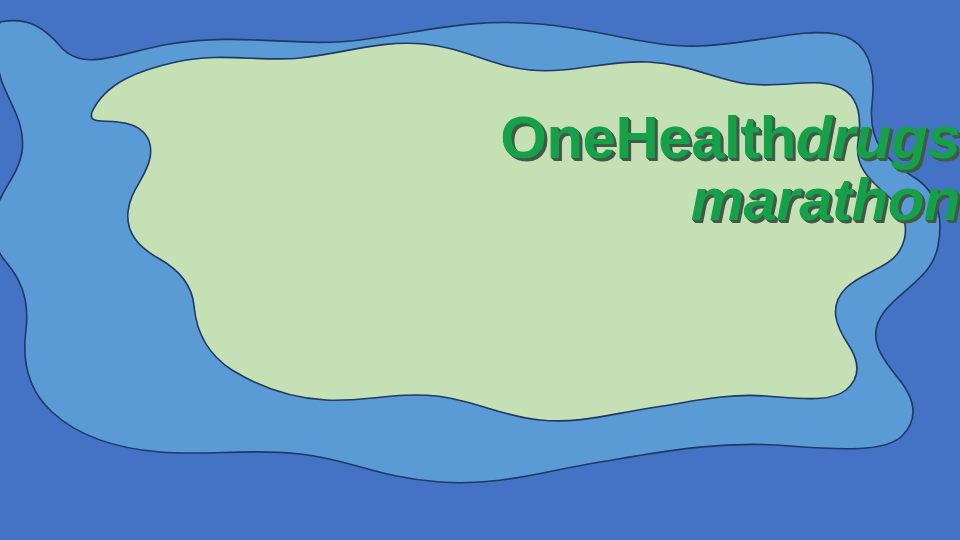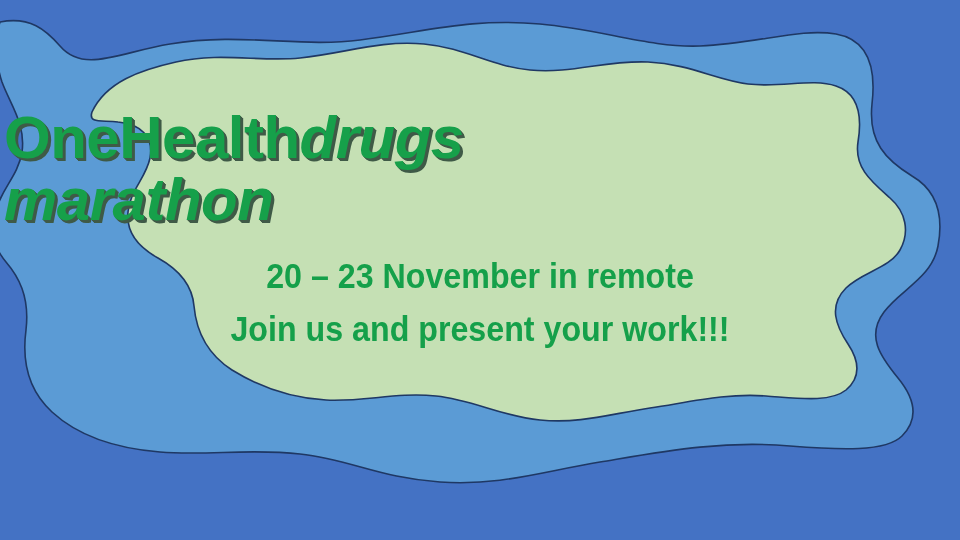--- a/index.html
+++ b/index.html
@@ -15,21 +15,21 @@
   #bg-svg{position:absolute;left:0;top:0;width:960px;height:540px;display:block;}
 
   #content{
     position:absolute;left:0;top:0;width:960px;height:540px;
     z-index:5;
   }
 
   
   #title-block{
     position:absolute;left:0;top:108px;width:960px;
-    text-align:left;
+    text-align:right;
     line-height:1.0;
     letter-spacing:-0.5px;
   }
   .title-line{
     display:block;
     font-size:60px;
     font-weight:bold;
     color:#16a04a;
     text-shadow:
       2px 2px 0 #3f5a47,
@@ -122,19 +122,15 @@
              C 102,120 88,124 92,112 Z"></path>
   </svg>
 
   <div id="content">
 
     <div id="title-block">
       <span id="title-line-1" class="title-line"><span class="title-roman">OneHealth</span><span class="title-italic">drugs</span></span>
       <span id="title-line-2" class="title-line title-italic">marathon</span>
     </div>
 
-    <div id="subtitle-block">
-      <span id="subtitle-line-1" class="subtitle-line">20 – 23 November in remote</span>
-      <span id="subtitle-line-2" class="subtitle-line">Join us and present your work!!!</span>
-    </div>
 
   </div>
 </div>
 
 </body></html>

